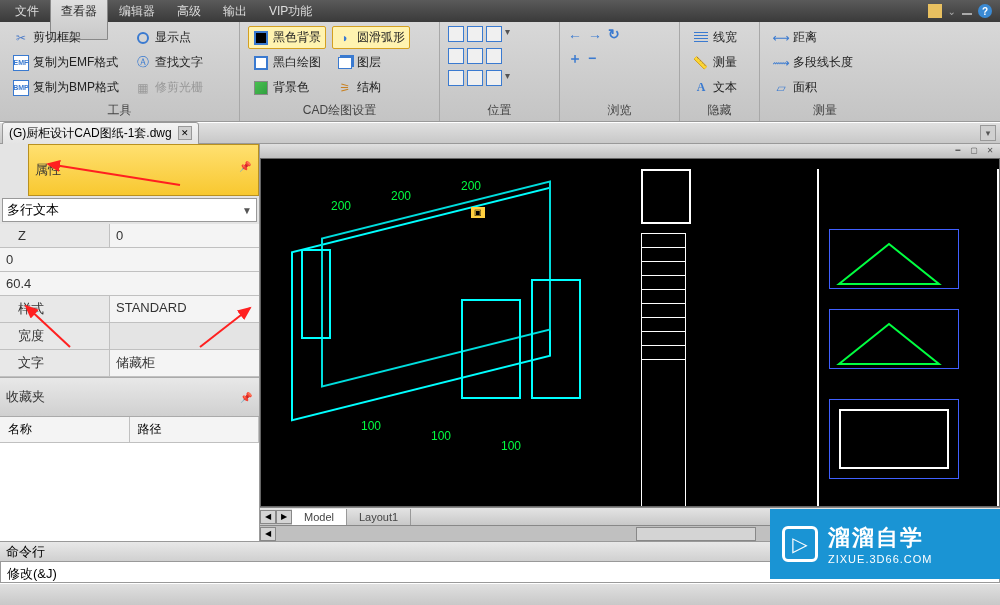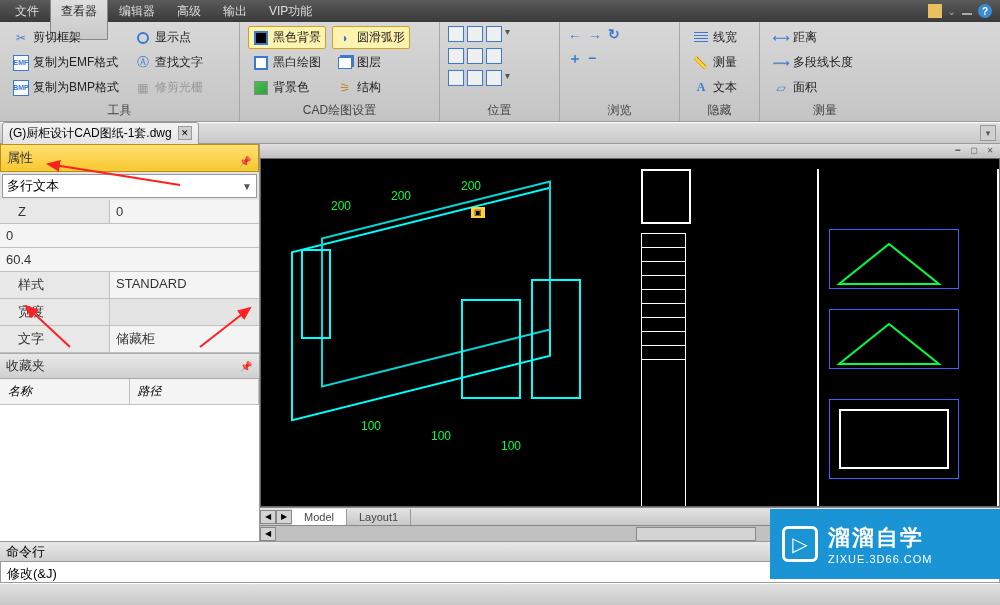--- a/index.html
+++ b/index.html
@@ -48,32 +48,32 @@
 
 
 .tabstrip { height: 22px; background: linear-gradient(#e0e0e0, #c8c8c8); display: flex; align-items: center; border-top: 1px solid #fff; border-bottom: 1px solid #999; padding-left: 2px; }
 .doc-tab { background: linear-gradient(#f4f4f4, #e4e4e4); border: 1px solid #999; border-radius: 3px 3px 0 0; padding: 2px 6px; font-size: 12px; display: flex; align-items: center; gap: 6px; }
 .tab-close { width: 14px; height: 14px; background: #d0d0d0; border: 1px solid #999; display: flex; align-items: center; justify-content: center; font-size: 9px; cursor: pointer; }
 .tab-menu { margin-left: auto; width: 16px; height: 16px; background: #d0d0d0; border: 1px solid #999; margin-right: 4px; display: flex; align-items: center; justify-content: center; }
 
 
 .main { display: flex; height: 397px; }
 .sidebar { width: 260px; display: flex; flex-direction: column; background: #e4e4e4; border-right: 1px solid #999; }
-.panel-header { background: linear-gradient(#ffe070, #f8c830); border: 1px solid #b89020; padding: 4px 6px; font-size: 13px; color: #333; display: flex; align-items: flex-end; }
+.panel-header { background: linear-gradient(#ffe070, #f8c830); border: 1px solid #b89020; padding: 16px 6px; font-size: 13px; color: #333; display: flex; align-items: flex-start; margin-left: 28px; }
 .panel-header .pin { margin-left: auto; font-size: 10px; color: #a87010; }
 .dropdown { background: #fff; border: 1px solid #999; padding: 2px 4px; font-size: 13px; margin: 2px; display: flex; align-items: center; }
 .dropdown .dd-arrow { margin-left: auto; color: #555; font-size: 10px; }
 .prop-grid { flex: 0 0 auto; }
 .prop-row { display: flex; font-size: 13px; border-bottom: 1px solid #c0c0c0; }
 .prop-key { width: 110px; padding: 4px 10px 4px 18px; background: #e8e8e8; border-right: 1px solid #c0c0c0; color: #333; }
 .prop-val { flex: 1; padding: 4px 6px; background: #f4f4f4; color: #333; }
 .prop-val.selected { background: #3a6ad0; color: #fff; }
-.panel-header2 { background: linear-gradient(#e8e8e8, #d0d0d0); border-top: 1px solid #aaa; border-bottom: 1px solid #aaa; padding: 3px 6px; font-size: 13px; color: #333; display: flex; align-items: center; }
+.panel-header2 { background: linear-gradient(#e8e8e8, #d0d0d0); border-top: 1px solid #aaa; border-bottom: 1px solid #aaa; padding: 10px 6px; font-size: 13px; color: #333; display: flex; align-items: center; }
 .panel-header2 .pin { margin-left: auto; font-size: 10px; color: #666; }
-.fav-head { display: flex; border-bottom: 1px solid #c0c0c0; font-size: 12px; font-style: italic; }
+.fav-head { display: flex; border-bottom: 1px solid #c0c0c0; font-size: 12px; }
 .fav-head div { flex: 1; padding: 4px 8px; background: #f4f4f4; border-right: 1px solid #c0c0c0; }
 .fav-body { flex: 1; background: #fff; }
 
 
 .canvas-area { flex: 1; display: flex; flex-direction: column; background: #3a3a3a; position: relative; }
 .canvas-header { height: 14px; background: linear-gradient(#e0e0e0, #c0c0c0); display: flex; justify-content: flex-end; gap: 4px; padding-right: 4px; }
 .canvas-header span { width: 12px; height: 12px; font-size: 8px; display: flex; align-items: center; justify-content: center; color: #555; }
 .canvas { flex: 1; background: #000; border: 1px solid #666; position: relative; overflow: hidden; }
 .cad-wire { position: absolute; border: 2px solid #00ffff; }
 .cad-text { position: absolute; color: #00ff40; font-size: 12px; white-space: nowrap; }

